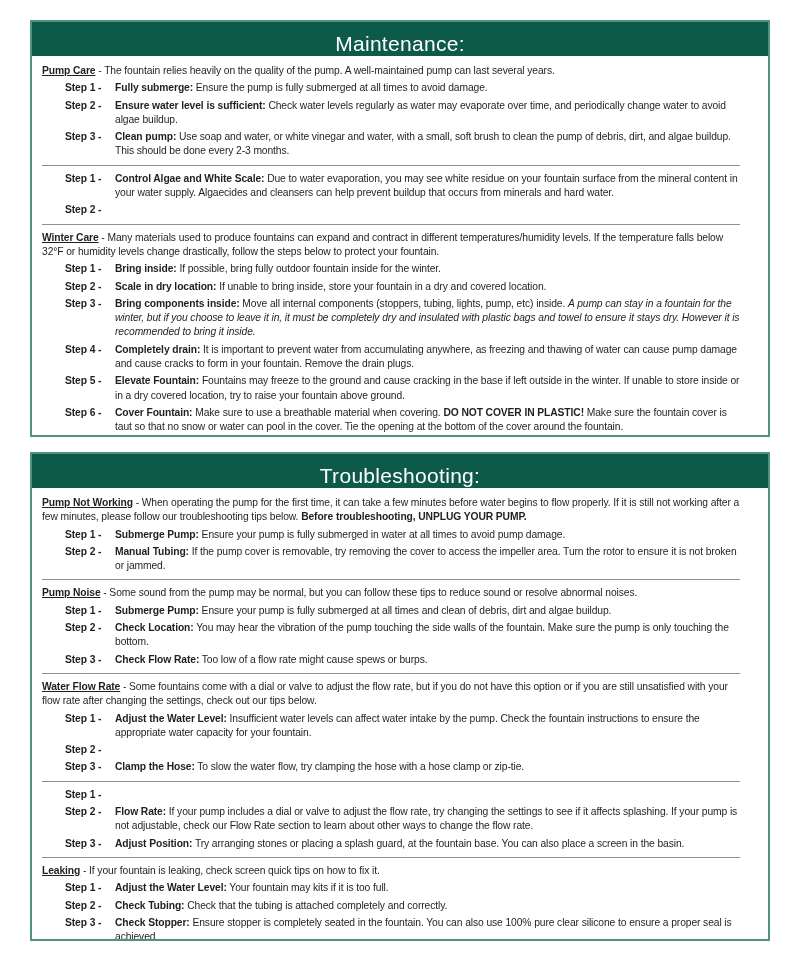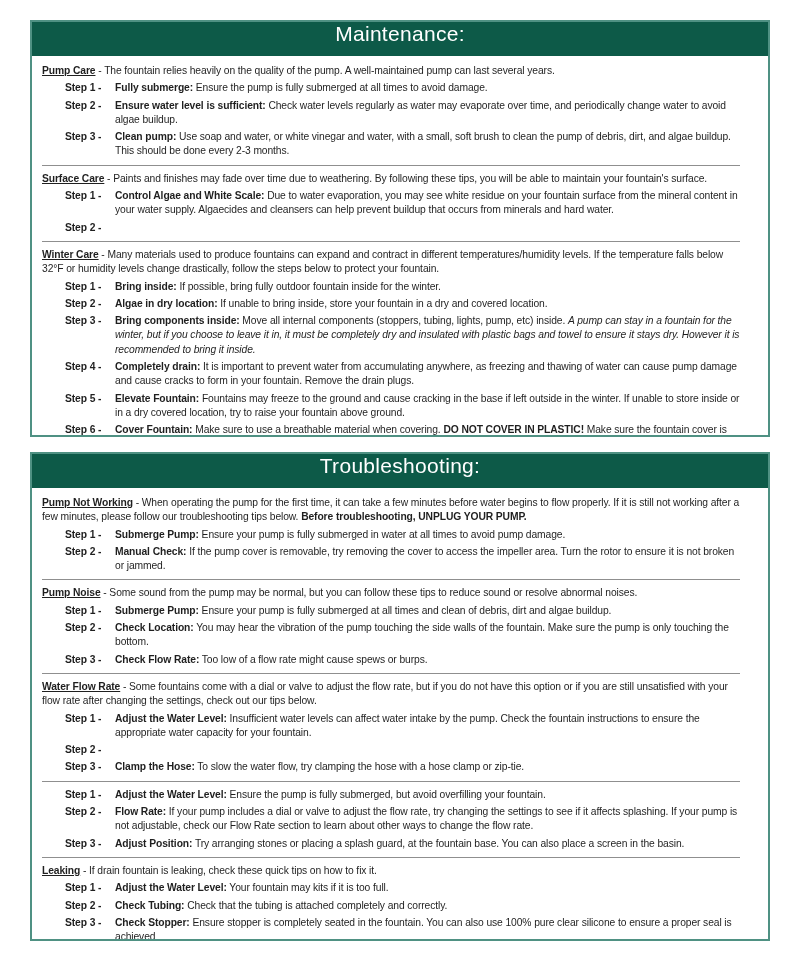--- a/index.html
+++ b/index.html
@@ -19,21 +19,21 @@
     border: 2px solid var(--box-border, #4f9183);
     background: #ffffff;
     box-sizing: border-box;
     overflow: hidden;
   }
   .box:nth-child(1) { top: 20px;  height: 417px; }
   .box:nth-child(2) { top: 452px; height: 489px; }
   .box-header {
     background: var(--header-green, #0d5a48);
     height: 34px;
-    display: flex; align-items: flex-start; justify-content: center;
+    display: flex; align-items: flex-end; justify-content: center;
   }
   .box-title {
     color: #ffffff;
     font-size: 21px;
     font-weight: 400;
     letter-spacing: 0.3px;
     margin: 0;
   }
   .box-body {
     padding: 8px 28px 0 10px;
@@ -80,42 +80,41 @@
     <span class="step-body"><span class="run bold">Ensure water level is sufficient:</span><span class="run normal"> Check water levels regularly as water may evaporate over time, and periodically change water to avoid algae buildup.</span></span>
   </div>
             <div class="step">
     <span class="step-label">Step 3 -</span>
     <span class="step-body"><span class="run bold">Clean pump:</span><span class="run normal"> Use soap and water, or white vinegar and water, with a small, soft brush to clean the pump of debris, dirt, and algae buildup. This should be done every 2-3 months.</span></span>
   </div>
           </div>
   </div>
         <hr class="divider">
         <div class="topic">
-    <p class="topic-intro"><span class="topic-heading">Surface Care</span><span class="intro-runs"><span class="run normal"> - Paints and finishes may fade over time due to weathering. By following these tips, you will be able to maintain your fountain's surface.</span></span></p>
     <div class="steps">
             <div class="step">
     <span class="step-label">Step 1 -</span>
     <span class="step-body"><span class="run bold">Control Algae and White Scale:</span><span class="run normal"> Due to water evaporation, you may see white residue on your fountain surface from the mineral content in your water supply. Algaecides and cleansers can help prevent buildup that occurs from minerals and hard water.</span></span>
   </div>
             <div class="step">
     <span class="step-label">Step 2 -</span>
   </div>
           </div>
   </div>
         <hr class="divider">
         <div class="topic">
     <p class="topic-intro"><span class="topic-heading">Winter Care</span><span class="intro-runs"><span class="run normal"> - Many materials used to produce fountains can expand and contract in different temperatures/humidity levels. If the temperature falls below 32°F or humidity levels change drastically, follow the steps below to protect your fountain.</span></span></p>
     <div class="steps">
             <div class="step">
     <span class="step-label">Step 1 -</span>
     <span class="step-body"><span class="run bold">Bring inside:</span><span class="run normal"> If possible, bring fully outdoor fountain inside for the winter.</span></span>
   </div>
             <div class="step">
     <span class="step-label">Step 2 -</span>
-    <span class="step-body"><span class="run bold">Algae in dry location:</span><span class="run normal"> If unable to bring inside, store your fountain in a dry and covered location.</span></span>
+    <span class="step-body"><span class="run bold">Scale in dry location:</span><span class="run normal"> If unable to bring inside, store your fountain in a dry and covered location.</span></span>
   </div>
             <div class="step">
     <span class="step-label">Step 3 -</span>
     <span class="step-body"><span class="run bold">Bring components inside:</span><span class="run normal"> Move all internal components (stoppers, tubing, lights, pump, etc) inside. </span><span class="run italic">A pump can stay in a fountain for the winter, but if you choose to leave it in, it must be completely dry and insulated with plastic bags and towel to ensure it stays dry. However it is recommended to bring it inside.</span></span>
   </div>
             <div class="step">
     <span class="step-label">Step 4 -</span>
     <span class="step-body"><span class="run bold">Completely drain:</span><span class="run normal"> It is important to prevent water from accumulating anywhere, as freezing and thawing of water can cause pump damage and cause cracks to form in your fountain. Remove the drain plugs.</span></span>
   </div>
             <div class="step">
@@ -137,21 +136,21 @@
     <div class="box-body">
         <div class="topic">
     <p class="topic-intro"><span class="topic-heading">Pump Not Working</span><span class="intro-runs"><span class="run normal"> - When operating the pump for the first time, it can take a few minutes before water begins to flow properly. If it is still not working after a few minutes, please follow our troubleshooting tips below. </span><span class="run bold">Before troubleshooting, UNPLUG YOUR PUMP.</span></span></p>
     <div class="steps">
             <div class="step">
     <span class="step-label">Step 1 -</span>
     <span class="step-body"><span class="run bold">Submerge Pump:</span><span class="run normal"> Ensure your pump is fully submerged in water at all times to avoid pump damage.</span></span>
   </div>
             <div class="step">
     <span class="step-label">Step 2 -</span>
-    <span class="step-body"><span class="run bold">Manual Check:</span><span class="run normal"> If the pump cover is removable, try removing the cover to access the impeller area. Turn the rotor to ensure it is not broken or jammed.</span></span>
+    <span class="step-body"><span class="run bold">Manual Tubing:</span><span class="run normal"> If the pump cover is removable, try removing the cover to access the impeller area. Turn the rotor to ensure it is not broken or jammed.</span></span>
   </div>
           </div>
   </div>
         <hr class="divider">
         <div class="topic">
     <p class="topic-intro"><span class="topic-heading">Pump Noise</span><span class="intro-runs"><span class="run normal"> - Some sound from the pump may be normal, but you can follow these tips to reduce sound or resolve abnormal noises.</span></span></p>
     <div class="steps">
             <div class="step">
     <span class="step-label">Step 1 -</span>
     <span class="step-body"><span class="run bold">Submerge Pump:</span><span class="run normal"> Ensure your pump is fully submerged at all times and clean of debris, dirt and algae buildup.</span></span>
@@ -181,35 +180,34 @@
     <span class="step-label">Step 3 -</span>
     <span class="step-body"><span class="run bold">Clamp the Hose:</span><span class="run normal"> To slow the water flow, try clamping the hose with a hose clamp or zip-tie.</span></span>
   </div>
           </div>
   </div>
         <hr class="divider">
         <div class="topic">
     <div class="steps">
             <div class="step">
     <span class="step-label">Step 1 -</span>
-    <span class="step-body"><span class="run bold">Adjust the Water Level:</span><span class="run normal"> Ensure the pump is fully submerged, but avoid overfilling your fountain.</span></span>
   </div>
             <div class="step">
     <span class="step-label">Step 2 -</span>
     <span class="step-body"><span class="run bold">Flow Rate:</span><span class="run normal"> If your pump includes a dial or valve to adjust the flow rate, try changing the settings to see if it affects splashing. If your pump is not adjustable, check our Flow Rate section to learn about other ways to change the flow rate.</span></span>
   </div>
             <div class="step">
     <span class="step-label">Step 3 -</span>
     <span class="step-body"><span class="run bold">Adjust Position:</span><span class="run normal"> Try arranging stones or placing a splash guard, at the fountain base. You can also place a screen in the basin.</span></span>
   </div>
           </div>
   </div>
         <hr class="divider">
         <div class="topic">
-    <p class="topic-intro"><span class="topic-heading">Leaking</span><span class="intro-runs"><span class="run normal"> - If drain fountain is leaking, check these quick tips on how to fix it.</span></span></p>
+    <p class="topic-intro"><span class="topic-heading">Leaking</span><span class="intro-runs"><span class="run normal"> - If your fountain is leaking, check screen quick tips on how to fix it.</span></span></p>
     <div class="steps">
             <div class="step">
     <span class="step-label">Step 1 -</span>
     <span class="step-body"><span class="run bold">Adjust the Water Level:</span><span class="run normal"> Your fountain may kits if it is too full.</span></span>
   </div>
             <div class="step">
     <span class="step-label">Step 2 -</span>
     <span class="step-body"><span class="run bold">Check Tubing:</span><span class="run normal"> Check that the tubing is attached completely and correctly.</span></span>
   </div>
             <div class="step">

